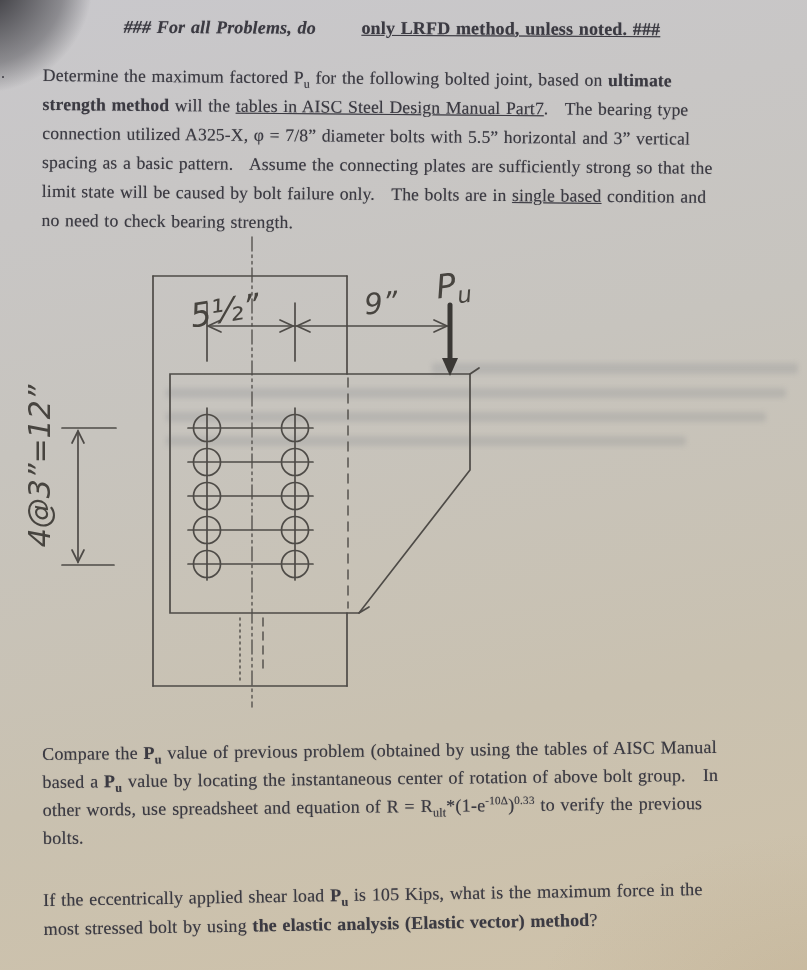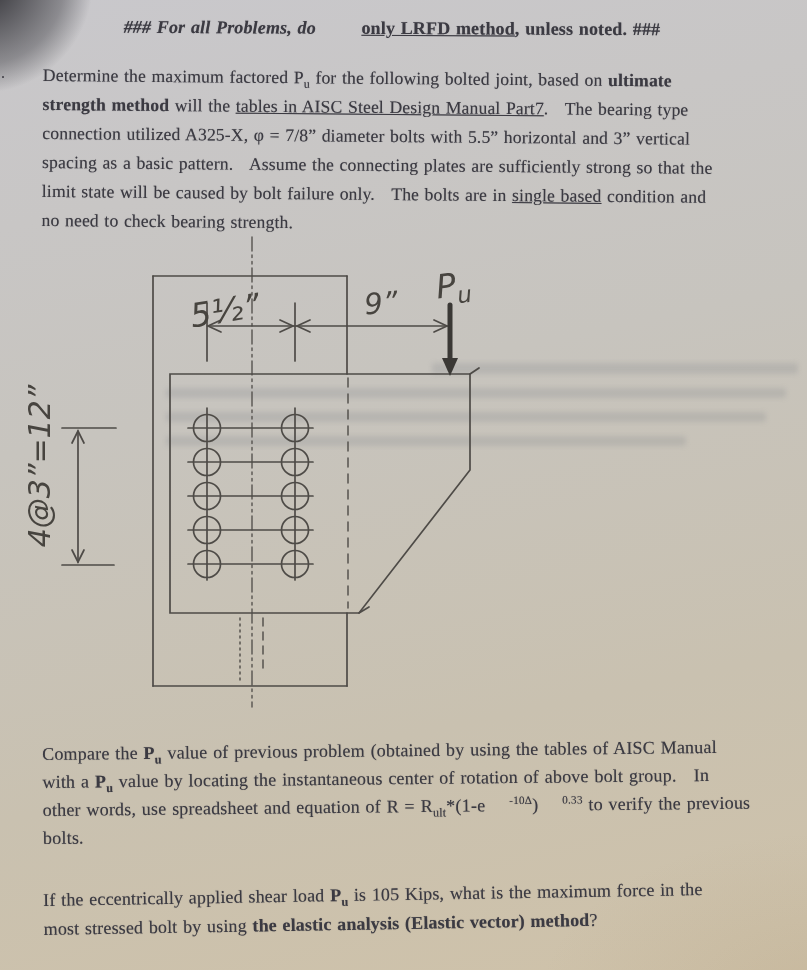--- a/index.html
+++ b/index.html
@@ -11,21 +11,21 @@
       radial-gradient(420px 240px at 103% 103%, rgba(150,125,88,.14), rgba(0,0,0,0) 70%),
       linear-gradient(168deg,#c9c8cc 0%,#c7c4be 40%,#c9c1b0 72%,#cfc2a9 100%);
   }
   .para{
     position:absolute;font-size:17.6px;line-height:29px;
     letter-spacing:.15px;word-spacing:1px;
     text-shadow:0 0 .8px rgba(59,58,66,.55);
   }
   .line{white-space:pre;}
   sub{font-size:68%;line-height:0;}
-  sup{font-size:62%;line-height:0;margin-left:24px;}
+  sup{font-size:62%;line-height:0;}
   #heading{top:14px;left:30px;width:724px;text-align:center;font-size:18px;transform:rotate(.25deg);}
   #para1{top:61px;left:43px;transform:rotate(.5deg);transform-origin:0 0;}
   #para2{top:740px;left:42px;font-size:18px;line-height:28px;letter-spacing:.2px;transform:rotate(-.6deg);transform-origin:0 0;}
   #para3{top:886px;left:43px;font-size:18px;line-height:28.5px;transform:rotate(-.95deg);transform-origin:0 0;}
   #stray-dot{position:absolute;left:1px;top:64px;font-size:16px;}
   #diagram-svg{position:absolute;left:0;top:0;filter:blur(.25px);}
   .ghost{position:absolute;background:rgba(100,105,118,.16);filter:blur(2.5px);border-radius:3px;}
   .hand{font-family:"DejaVu Sans",sans-serif;font-style:italic;fill:#47443f;}
 </style>
 </head>
@@ -108,32 +108,32 @@
       <line x1="78" y1="431" x2="78" y2="562"></line>
       <path d="M72,443 L78,431 L84,443"></path>
       <path d="M72,550 L78,562 L84,550"></path>
       <text class="hand" x="50" y="466" font-size="30" text-anchor="middle" stroke="none" transform="rotate(-90 50 466)">4@3”=12”</text>
     </g>
   </g>
 </svg>
 
 <div id="stray-dot">.</div>
 
-<div class="para" id="heading"><span style="font-weight: bold; font-style: italic;">### For all Problems, do </span><span style="font-weight: bold; text-decoration: underline; margin-left: 40px;">only LRFD method</span><span style="font-weight: bold;">, unless noted. ###</span></div>
+<div class="para" id="heading"><span style="font-weight: bold; font-style: italic;">### For all Problems, do </span><span style="font-weight: bold; text-decoration: underline; margin-left: 40px;">only LRFD method</span><span style="font-weight: bold; text-decoration: underline;">, unless noted. ###</span></div>
 
 <div class="para" id="para1">
     <div class="line"><span>Determine the maximum factored P</span><sub>u</sub><span> for the following bolted joint, based on </span><span style="font-weight: bold;">ultimate</span></div>
     <div class="line"><span style="font-weight: bold;">strength method</span><span> will the </span><span style="text-decoration: underline;">tables in AISC Steel Design Manual Part7</span><span>.   The bearing type</span></div>
     <div class="line"><span>connection utilized A325-X, φ = 7/8” diameter bolts with 5.5” horizontal and 3” vertical</span></div>
     <div class="line"><span>spacing as a basic pattern.   Assume the connecting plates are sufficiently strong so that the</span></div>
     <div class="line"><span>limit state will be caused by bolt failure only.   The bolts are in </span><span style="text-decoration: underline;">single based</span><span> condition and</span></div>
     <div class="line"><span>no need to check bearing strength.</span></div>
   </div>
 <div class="para" id="para2">
     <div class="line"><span>Compare the </span><span style="font-weight: bold;">P</span><sub style="font-weight: bold;">u</sub><span> value of previous problem (obtained by using the tables of AISC Manual</span></div>
-    <div class="line"><span>with a </span><span style="font-weight: bold;">P</span><sub style="font-weight: bold;">u</sub><span> value by locating the instantaneous center of rotation of above bolt group.   In</span></div>
+    <div class="line"><span>based a </span><span style="font-weight: bold;">P</span><sub style="font-weight: bold;">u</sub><span> value by locating the instantaneous center of rotation of above bolt group.   In</span></div>
     <div class="line"><span>other words, use spreadsheet and equation of R = R</span><sub>ult</sub><span>*(1-e</span><sup>-10Δ</sup><span>)</span><sup>0.33</sup><span> to verify the previous</span></div>
     <div class="line"><span>bolts.</span></div>
   </div>
 <div class="para" id="para3">
     <div class="line"><span>If the eccentrically applied shear load </span><span style="font-weight: bold;">P</span><sub style="font-weight: bold;">u</sub><span> is 105 Kips, what is the maximum force in the</span></div>
     <div class="line"><span>most stressed bolt by using </span><span style="font-weight: bold;">the elastic analysis (Elastic vector) method</span><span>?</span></div>
   </div>
 
 </body></html>

